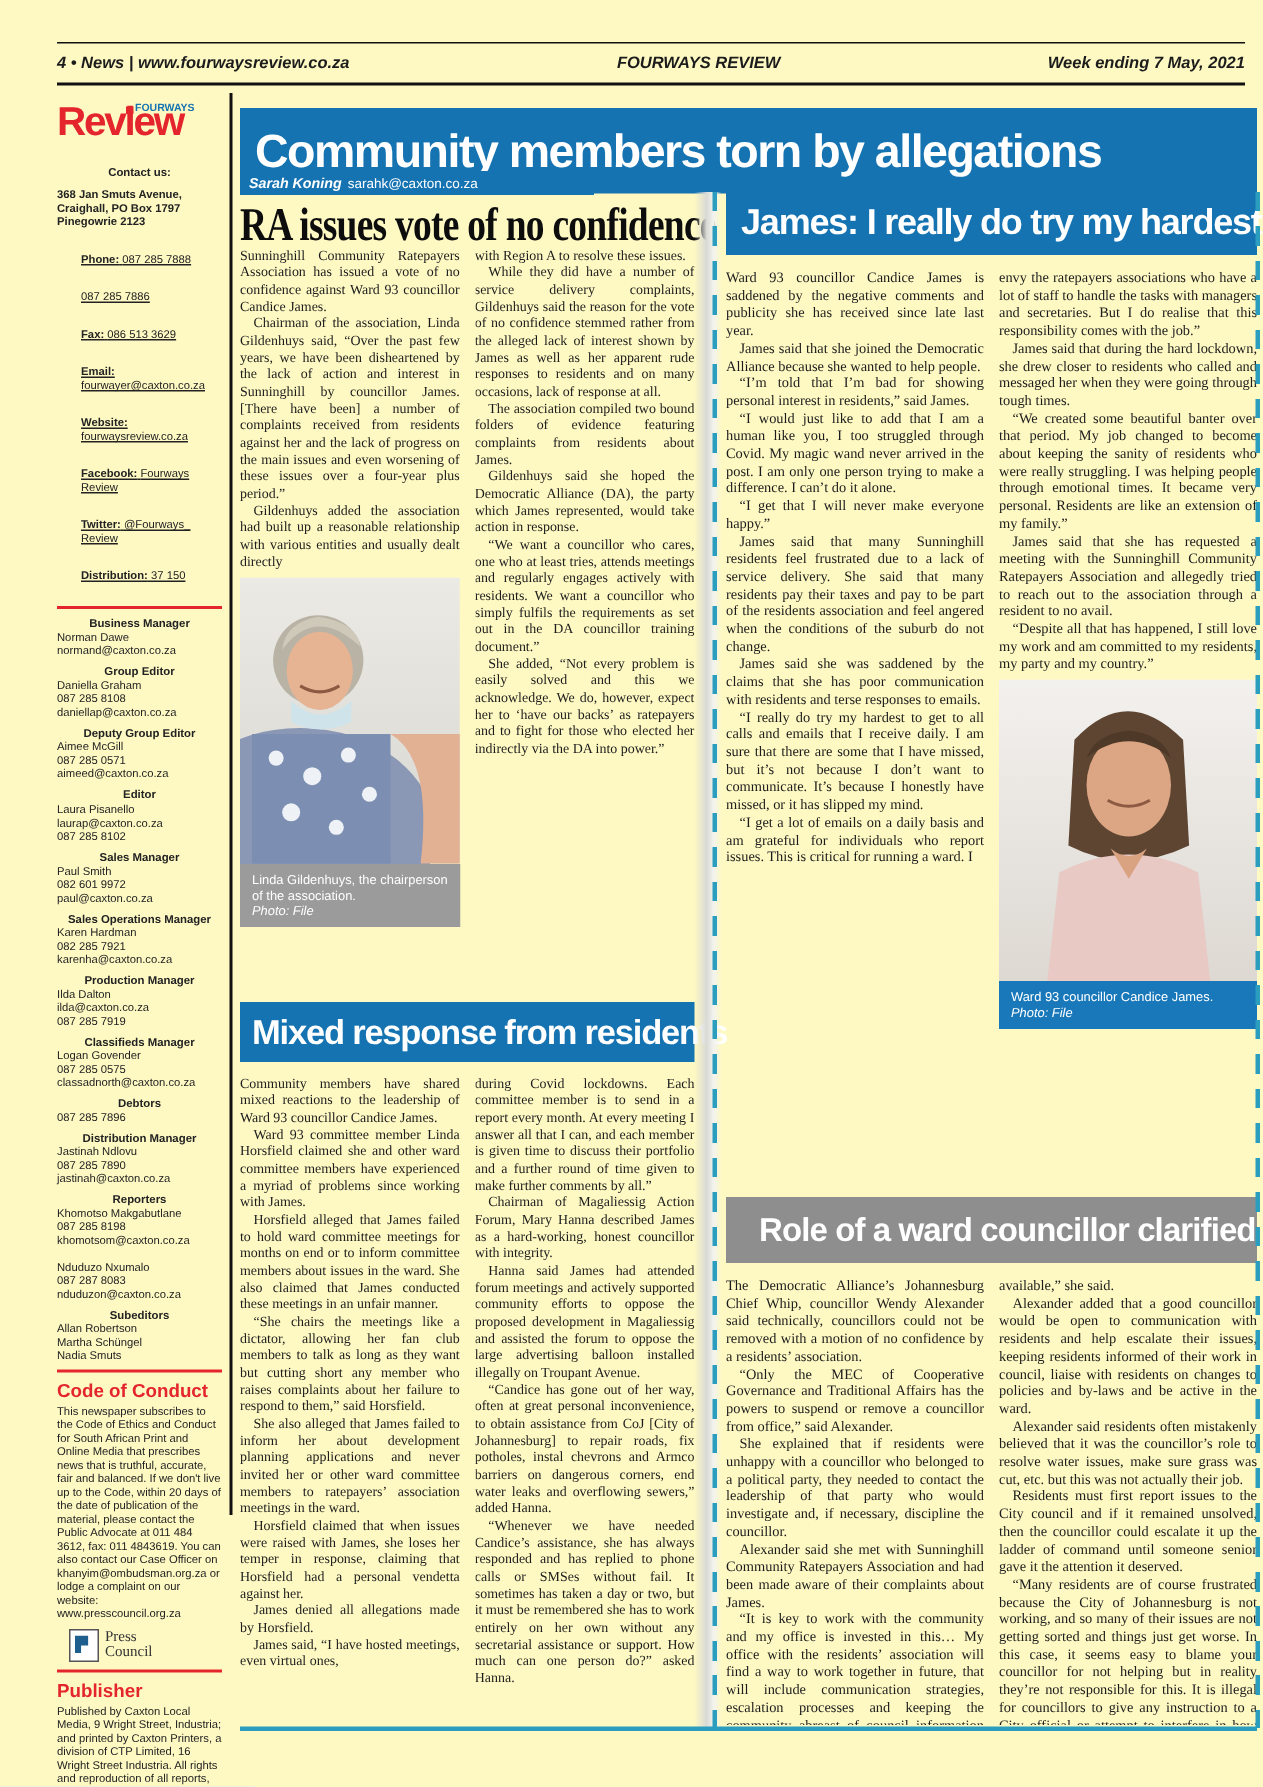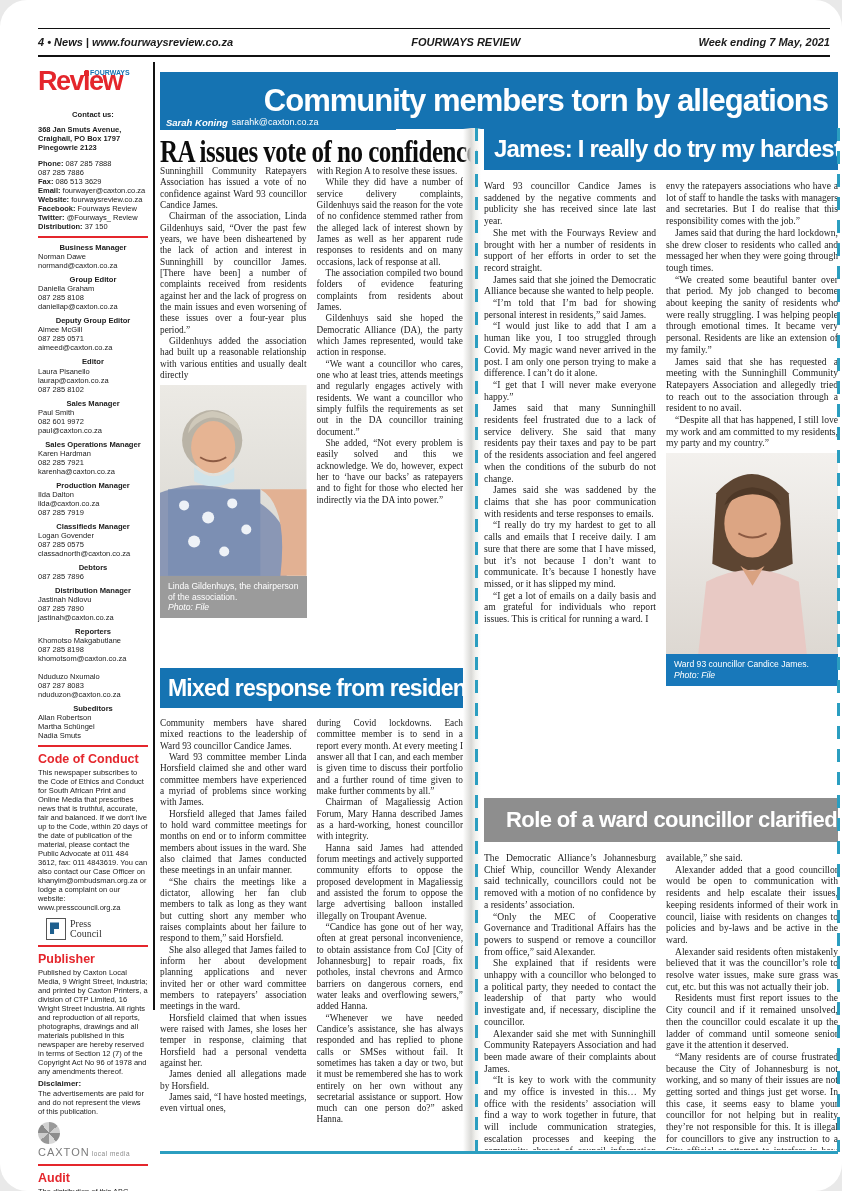--- a/index.html
+++ b/index.html
@@ -1,34 +1,34 @@
 <!DOCTYPE html>
 <html><head>
 <meta charset="utf-8">
 <style>
   html,body{margin:0;padding:0;background:#e9e9e9;}
-  .page{position:relative;width:842px;height:1191px;background:#ffffff;overflow:hidden;
-        font-family:"Liberation Serif",serif;color:#1c1c1c;border-radius:27px;}
+  .page{position:relative;width:842px;height:1191px;background:#fef9c3;overflow:hidden;
+        font-family:"Liberation Serif",serif;color:#1c1c1c;}
   
   .topbar{position:absolute;left:38px;top:28px;width:792px;height:26px;
           border-top:1px solid #111;border-bottom:2.5px solid #111;
           display:flex;align-items:center;justify-content:space-between;
           font-family:"Liberation Sans",sans-serif;font-weight:bold;font-style:italic;font-size:11px;}
   .topbar .tb-left{font-style:italic;}
   
   .sidebar{position:absolute;left:38px;top:62px;width:110px;font-family:"Liberation Sans",sans-serif;
            font-size:7.5px;line-height:1.2;color:#222;}
   .sidebar-rule{position:absolute;left:153px;top:62px;width:2px;height:948px;background:#111;}
   .masthead{position:relative;height:34px;margin-bottom:8px;}
   .mast-main{color:#e4262c;font-size:27px;font-weight:800;letter-spacing:-1.5px;line-height:1;margin-top:6px;}
   .mast-top{position:absolute;top:1px;left:46px;display:flex;align-items:center;gap:1px;}
   .mast-sq{width:5px;height:5px;background:#e4262c;display:inline-block;}
   .mast-tag{color:#1573b2;font-size:7px;font-weight:bold;letter-spacing:0;}
   .sidebar h4{margin:0;font-size:7.6px;font-weight:bold;text-align:center;}
-  .cline{margin:0;}
+  .cline{margin:16px;text-decoration:underline;}
   .cline b:empty{display:none;}
   .contact .cline{font-weight:bold;}
   .contact .cline span{font-weight:normal;}
   .contact .addr{font-weight:bold;margin-bottom:7px;}
   .sblock{margin-bottom:5px;}
   .sbody{white-space:pre-line;}
   .redrule{border:none;border-top:2.5px solid #e4262c;margin:5px 0;}
   .red-head{color:#e4262c;font-size:12.5px;font-weight:bold;margin:2px 0 1px 0;font-family:"Liberation Sans",sans-serif;}
   .sidebar p{margin:0 0 3px 0;}
   .subhead{font-weight:bold;font-size:8px;margin-top:2px;}
@@ -39,21 +39,21 @@
   .pc-text{font-family:"Liberation Serif",serif;font-size:10px;line-height:1.05;color:#333;}
   .caxton{margin:6px 0 4px 0;}
   .cax-flower{width:22px;height:22px;border-radius:50%;
               background:conic-gradient(#9a9a9a 0 50deg,#cfcfcf 50deg 90deg,#8d8d8d 90deg 140deg,#d8d8d8 140deg 180deg,#969696 180deg 230deg,#ccc 230deg 270deg,#8a8a8a 270deg 320deg,#d2d2d2 320deg 360deg);
               margin-bottom:2px;}
   .cax-text{font-family:"Liberation Sans",sans-serif;color:#7d7d7d;font-size:11px;letter-spacing:1px;}
   .cax-sub{font-size:6.5px;color:#8a8a8a;letter-spacing:.5px;}
   
   .banner{background:#1573b2;color:#fff;font-family:"Liberation Sans",sans-serif;font-weight:bold;
           display:flex;align-items:center;}
-  .main-banner{position:absolute;left:160px;top:72px;width:678px;height:57px;justify-content:flex-end;}
+  .main-banner{position:absolute;left:160px;top:72px;width:678px;height:57px;}
   .main-banner h1{margin:0;padding:0 10px;font-size:31px;letter-spacing:-1px;white-space:nowrap;}
   .byline{position:absolute;left:160px;top:114px;width:236px;height:16px;background:#1573b2;color:#fff;
           font-family:"Liberation Sans",sans-serif;font-size:9px;display:flex;align-items:center;gap:4px;padding-left:6px;box-sizing:border-box;}
   .byline b{font-style:italic;font-size:9.5px;}
   
   .left-sec{position:absolute;left:160px;top:134px;width:303px;}
   .art-head{margin:0 0 4px 0;font-family:"Liberation Serif",serif;font-weight:bold;color:#0d0d0d;
             font-size:25px;letter-spacing:-0.5px;white-space:nowrap;transform:scaleY(1.25);transform-origin:left top;}
   .cols{display:flex;gap:10px;overflow:hidden;}
   .col{flex:1 1 0;overflow:hidden;}
@@ -351,21 +351,20 @@
 
   <section class="right-sec">
     <div class="banner james-banner">
       <h2>James: I really do try my hardest</h2>
     </div>
     <div class="cols james-cols">
       <div class="col">
         <div>
 
         <p>Ward 93 councillor Candice James is saddened by the negative comments and publicity she has received since late last year.</p>
-            <p>She met with the Fourways Review and brought with her a number of residents in support of her efforts in order to set the record straight.</p>
             <p>James said that she joined the Democratic Alliance because she wanted to help people.</p>
             <p>“I’m told that I’m bad for showing personal interest in residents,” said James.</p>
             <p>“I would just like to add that I am a human like you, I too struggled through Covid. My magic wand never arrived in the post. I am only one person trying to make a difference. I can’t do it alone.</p>
             <p>“I get that I will never make everyone happy.”</p>
             <p>James said that many Sunninghill residents feel frustrated due to a lack of service delivery. She said that many residents pay their taxes and pay to be part of the residents association and feel angered when the conditions of the suburb do not change.</p>
             <p>James said she was saddened by the claims that she has poor communication with residents and terse responses to emails.</p>
             <p>“I really do try my hardest to get to all calls and emails that I receive daily. I am sure that there are some that I have missed, but it’s not because I don’t want to communicate. It’s because I honestly have missed, or it has slipped my mind.</p>
             <p>“I get a lot of emails on a daily basis and am grateful for individuals who report issues. This is critical for running a ward. I</p>
           </div>
       </div>

